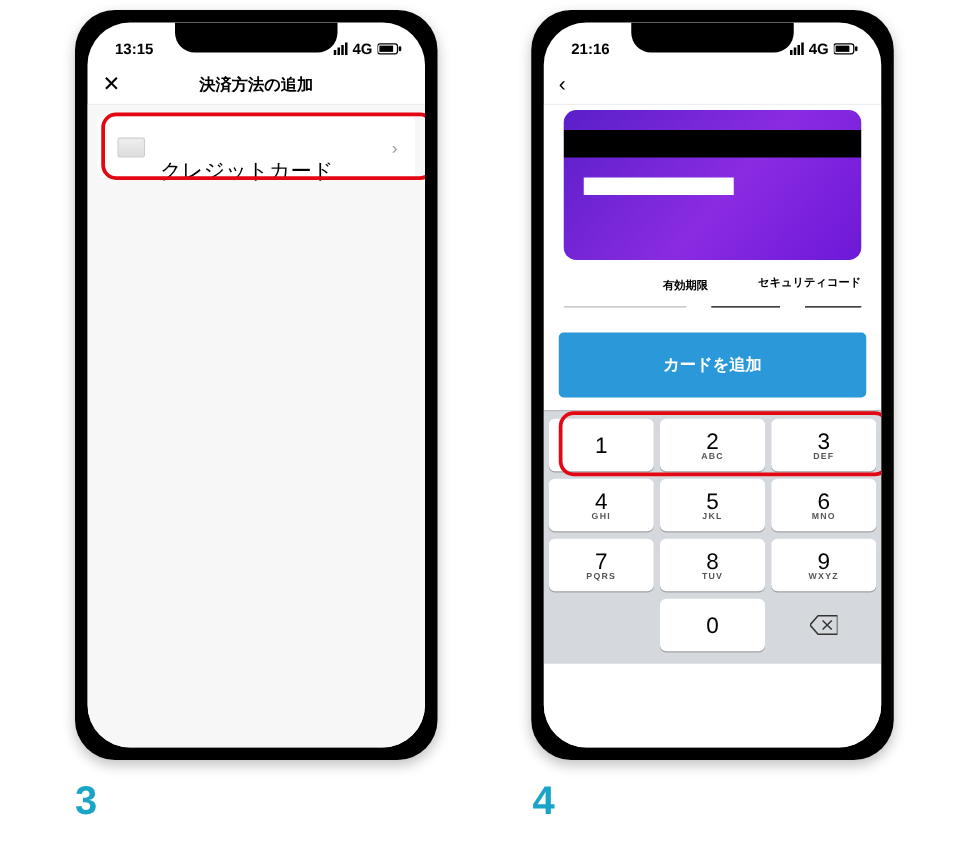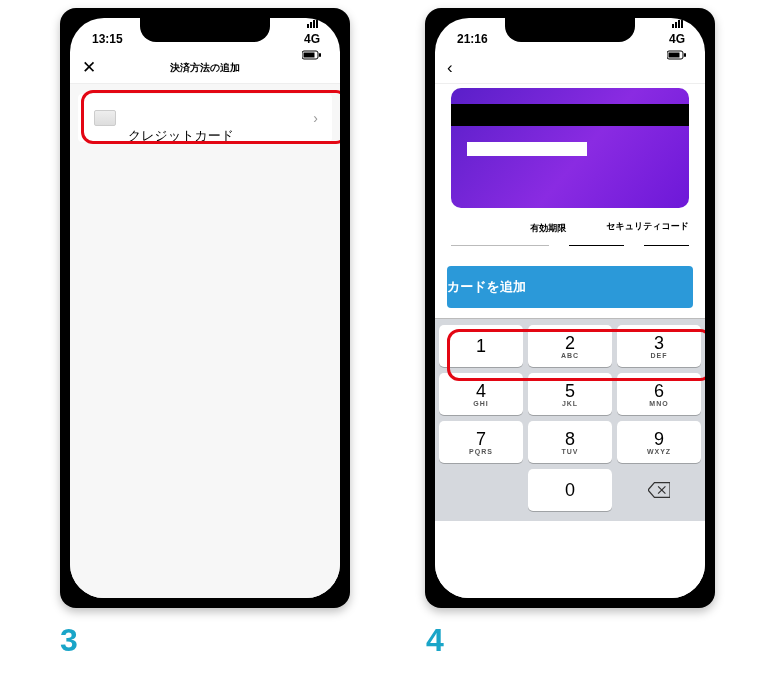--- a/index.html
+++ b/index.html
@@ -7,21 +7,21 @@
     font-family: -apple-system, "Hiragino Sans", sans-serif;
     background: #fff;
     width: 765px;
     height: 681px;
     position: relative;
   }
   .phone {
     position: absolute;
     width: 290px;
     height: 600px;
-    border-radius: 16px;
+    border-radius: 32px;
     background: #000;
     padding: 10px;
     box-shadow: 0 4px 10px rgba(0,0,0,0.25);
   }
   .phone-inner {
     width: 100%;
     height: 100%;
     background: #fff;
     border-radius: 34px;
     overflow: hidden;
@@ -41,60 +41,60 @@
   .status-bar {
     height: 34px;
     display: flex;
     justify-content: space-between;
     align-items: center;
     padding: 8px 18px 0 22px;
     font-size: 12px;
     font-weight: 600;
     color: #000;
   }
-  .status-right { display: flex; align-items: center; gap: 4px; flex-direction: column; }
+  .status-right { display: flex; align-items: center; gap: 4px; }
   .sig-bars { display:inline-flex; gap:1px; align-items:flex-end; }
   .sig-bars span { width:2px; background:#000; display:inline-block; }
   .nav-bar {
     height: 32px;
     display: flex;
     align-items: center;
     justify-content: center;
     position: relative;
     border-bottom: 1px solid #eee;
   }
   .nav-back {
     position: absolute;
     left: 12px;
     font-size: 17px;
     cursor: pointer;
   }
   .nav-title {
-    font-size: 10px;
+    font-size: 13px;
     font-weight: 600;
   }
   .content { background: #f7f7f7; height: calc(100% - 66px); overflow:hidden; }
   .content.white { background: #fff; }
   .list-row {
     background: #fff;
     height: 48px;
     display: flex;
     align-items: center;
     padding: 0 16px;
     margin: 10px 8px 0 8px;
     border-radius: 4px;
     position: relative;
   }
   .card-icon {
     width: 22px; height: 16px;
     background: linear-gradient(#eee,#ddd);
     border:1px solid #ccc; border-radius:2px;
     margin-right: 12px;
   }
-  .row-text { font-size: 13px; margin-top: 36px; }
+  .row-text { font-size: 17px; margin-top: 36px; }
   .row-chevron { position:absolute; right:14px; color:#999; font-size:14px; }
   .highlight {
     position: absolute;
     border: 3px solid #e30613;
     border-radius: 12px;
     pointer-events: none;
     z-index: 10;
   }
   .phone1 .highlight { top: 72px; left: 11px; width: 267px; height: 54px; }
   .subtext { font-size: 11px; color: #888; padding: 12px 16px 8px; }
@@ -106,29 +106,29 @@
     position: relative;
     overflow:hidden;
   }
   .card-stripe { position:absolute; top:16px; left:0; right:0; height:22px; background:#000; }
   .card-field { position:absolute; top:54px; left:16px; width:120px; height:14px; background:#fff; }
   .form-row { display:flex; justify-content:flex-end; padding:0 16px; gap: 40px; }
   .form-col { text-align:center; }
   .form-label { font-size:9px; font-weight:600; }
   .big-btn {
     margin: 20px 12px 10px;
-    height: 42px;
+    height: 52px;
     background: #2b99d9;
     color:#fff;
     font-size: 13px;
     font-weight:600;
     border-radius:4px;
     display:flex;
     align-items:center;
-    justify-content:flex-start;
+    justify-content:center;
   }
   .phone2 .highlight { top: 311px; left: 12px; width: 265px; height: 52px; }
   .keypad {
     background:#d5d8dd;
     padding: 6px 4px 4px;
     border-top:1px solid #bbb;
   }
   .krow { display:flex; gap:5px; margin-bottom:6px; }
   .key {
     flex:1;

